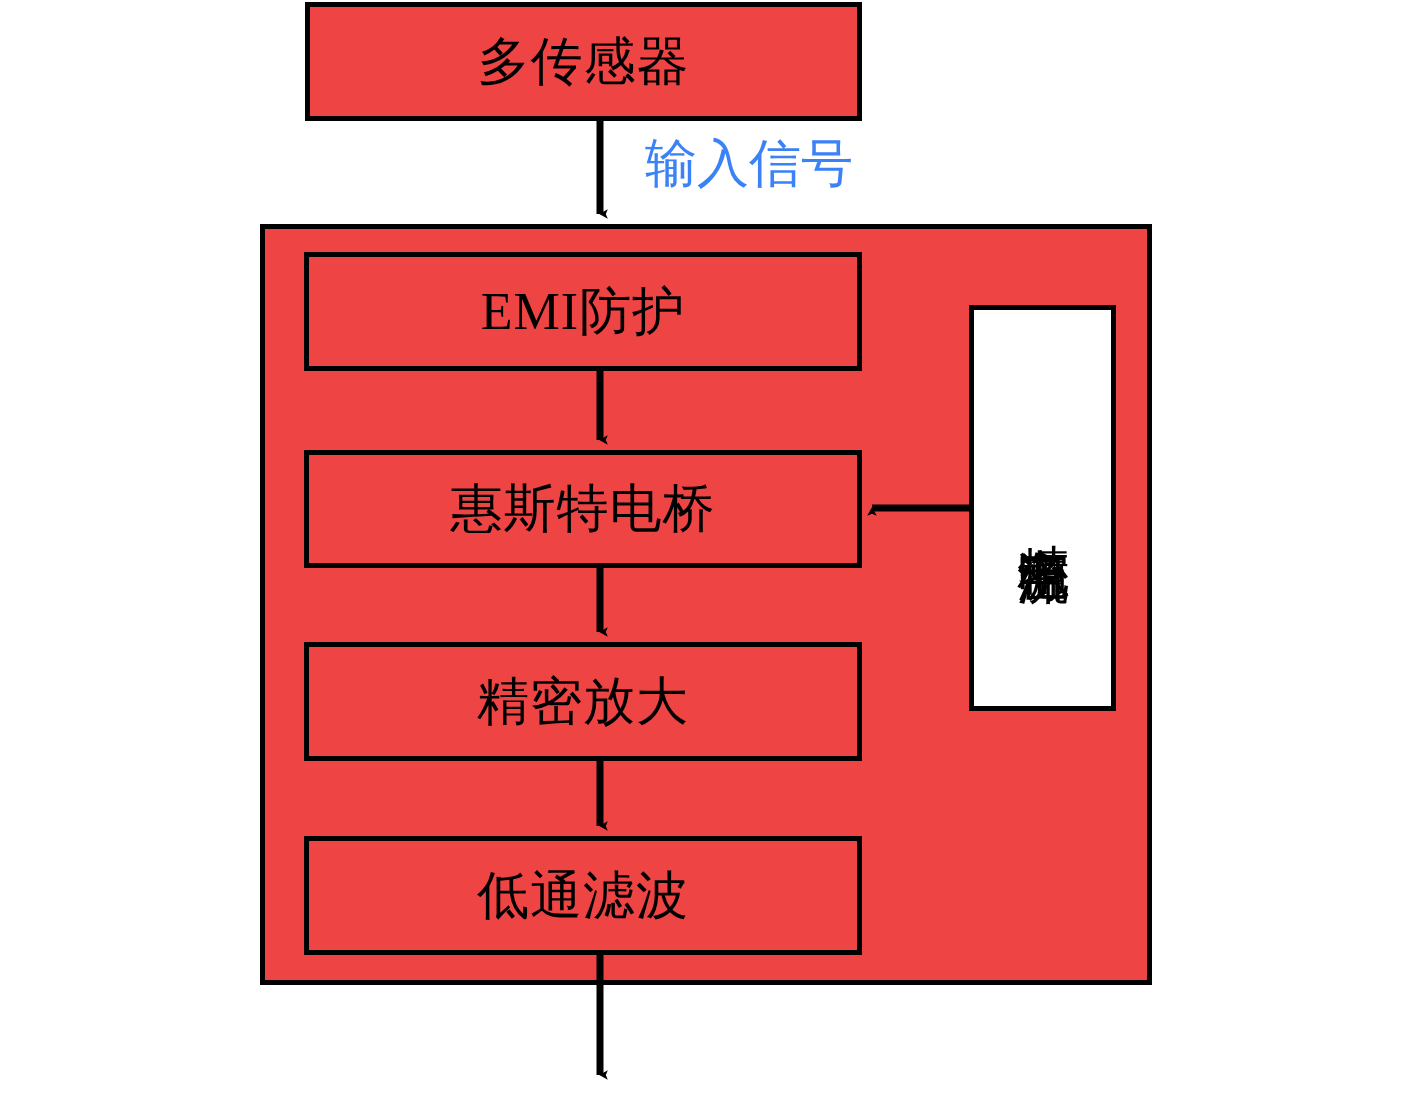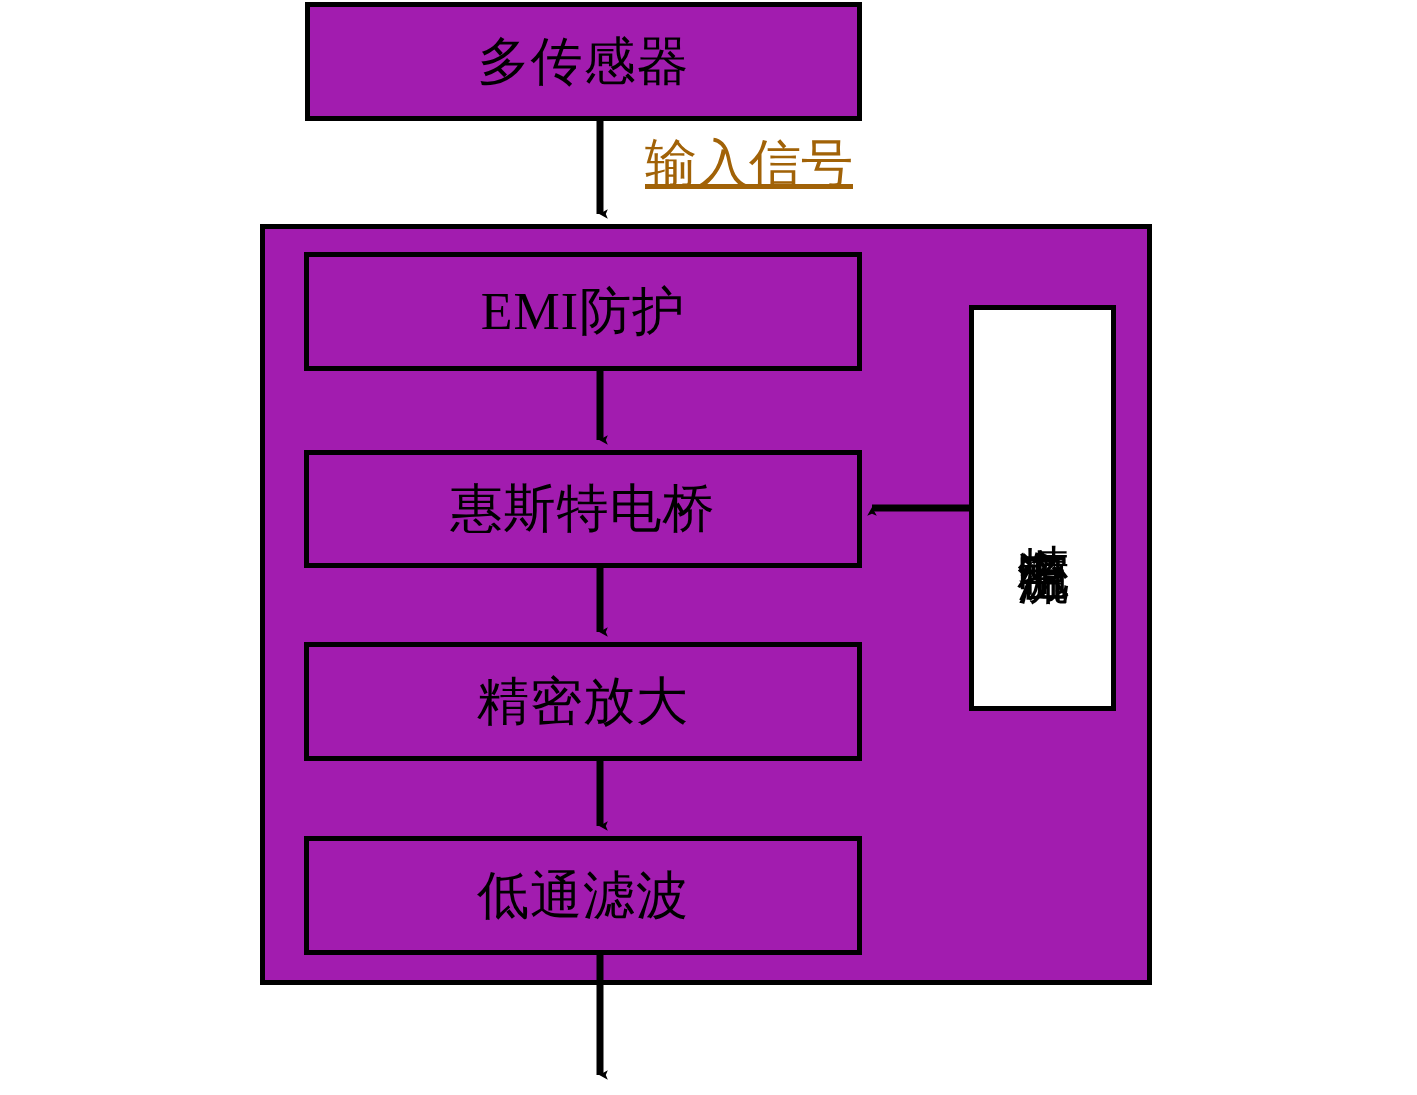--- a/index.html
+++ b/index.html
@@ -14,21 +14,21 @@
     position: relative;
     width: 1417px;
     height: 1095px;
     background: #ffffff;
     overflow: hidden;
   }
   .box {
     position: absolute;
     box-sizing: border-box;
     border: 5px solid #000000;
-    background: #a21caf;
+    background: #ef4444;
     display: flex;
     align-items: center;
     justify-content: center;
     color: #000000;
   }
   .box-label {
     font-size: 52px;
     line-height: 1.0;
     letter-spacing: 0.02em;
     white-space: nowrap;
@@ -52,23 +52,22 @@
     line-height: 1.08;
     writing-mode: vertical-rl;
     text-orientation: upright;
     color: #000000;
     letter-spacing: 0.04em;
   }
   .edge-label {
     position: absolute;
     font-size: 52px;
     line-height: 1.0;
-    color: #a16207;
+    color: #3b82f6;
     white-space: nowrap;
-    text-decoration: underline;
   }
   svg.wires {
     position: absolute;
     left: 0;
     top: 0;
     width: 1417px;
     height: 1095px;
     pointer-events: none;
   }
 </style>

